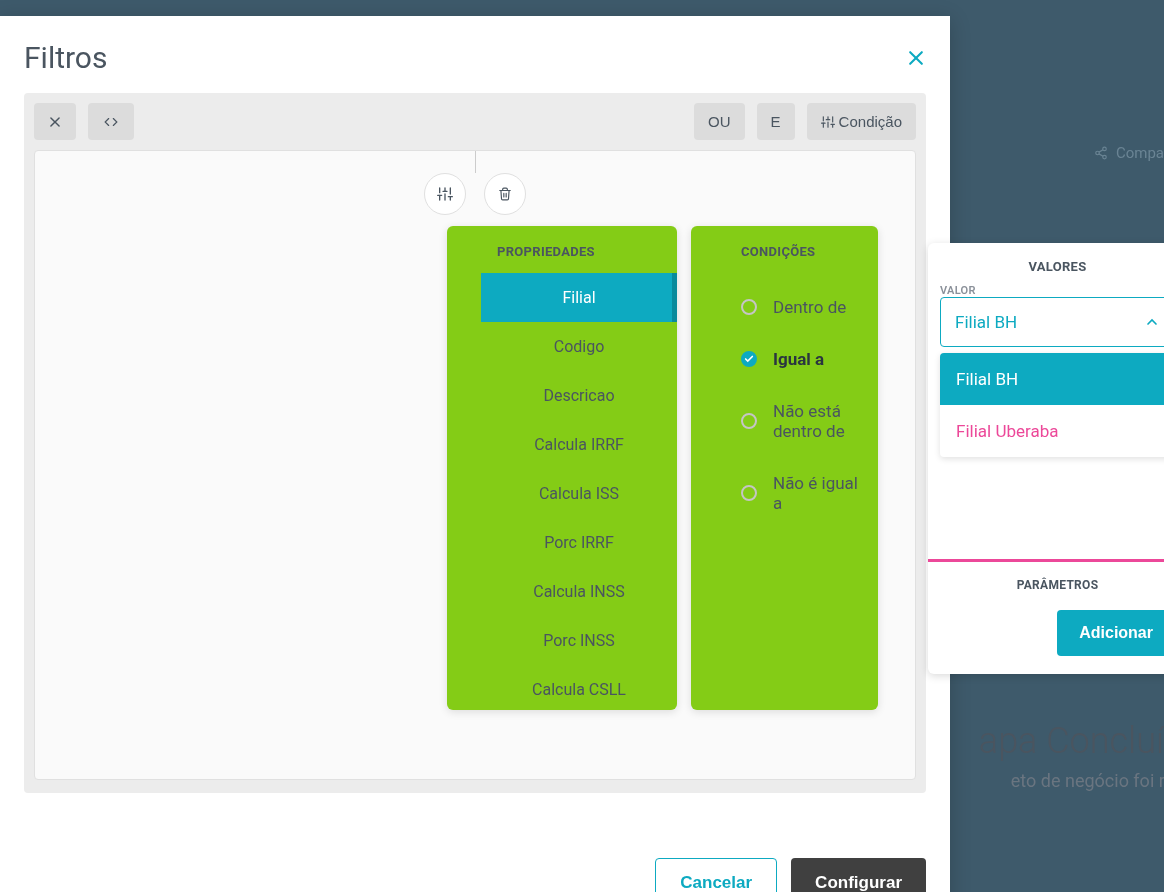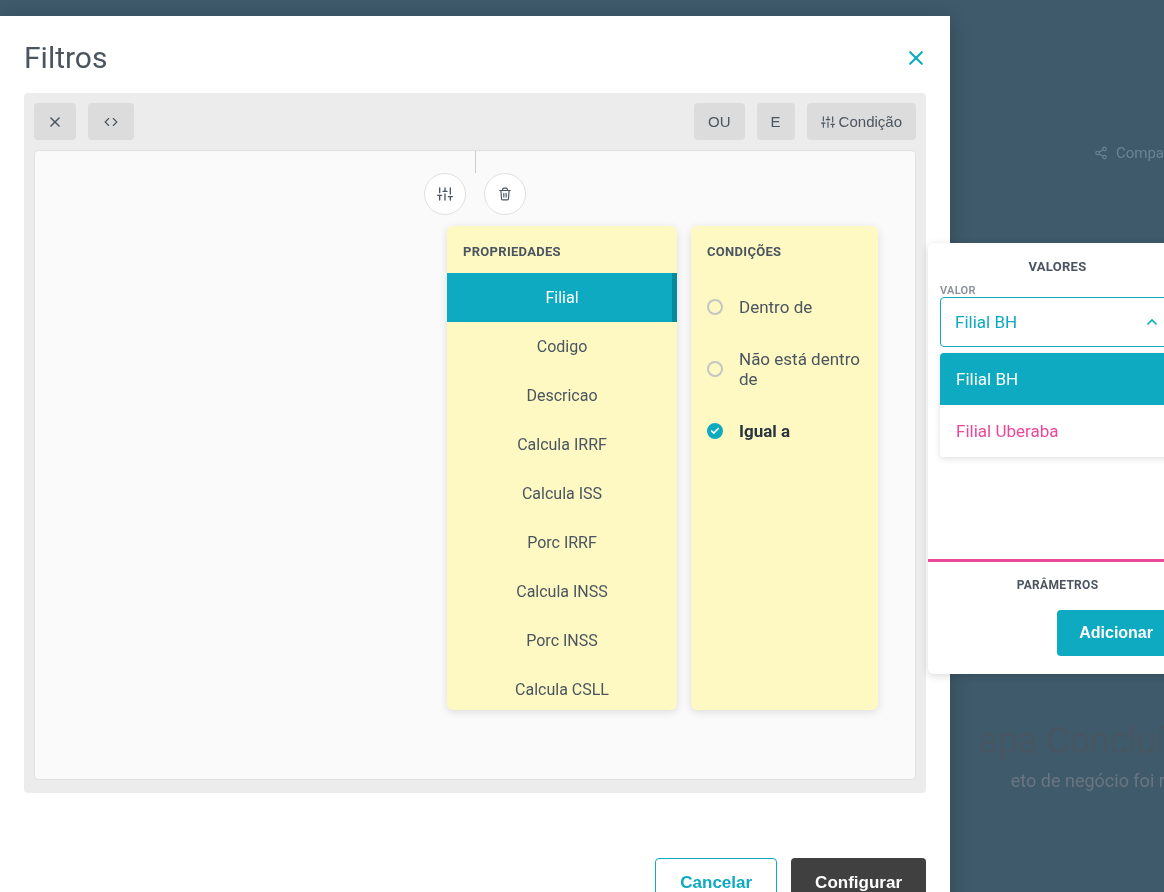--- a/index.html
+++ b/index.html
@@ -141,24 +141,25 @@
       color: #4a5560;
     }
     .panels-row {
       position: absolute;
       top: 75px;
       left: 412px;
       display: flex;
       gap: 14px;
     }
     .panel {
-      background: #fef9c3;
+      background: #84cc16;
       border-radius: 6px;
       box-shadow: 0 2px 8px rgba(0,0,0,0.12);
       overflow: hidden;
+      padding-left: 34px;
     }
     .panel-props {
       width: 230px;
       height: 484px;
     }
     .panel-cond {
       width: 187px;
       height: 484px;
     }
     .panel-title {
@@ -442,31 +443,35 @@
               </div>
           </div>
 
           <div class="panel panel-cond">
             <div class="panel-title">CONDIÇÕES</div>
             <div class="cond-list" id="cond-list">
                 <div class="cond-item">
                   <div class="radio"></div>
                   <div class="cond-label">Dentro de</div>
                 </div>
-                <div class="cond-item">
-                  <div class="radio"></div>
-                  <div class="cond-label">Não está dentro de</div>
-                </div>
                 <div class="cond-item selected">
                   <div class="radio checked">
                     <svg viewBox="0 0 24 24" fill="none" stroke="#fff" stroke-width="4" stroke-linecap="round">
                       <polyline points="20 6 9 17 4 12"></polyline>
                     </svg>
                   </div>
                   <div class="cond-label">Igual a</div>
+                </div>
+                <div class="cond-item">
+                  <div class="radio"></div>
+                  <div class="cond-label">Não está dentro de</div>
+                </div>
+                <div class="cond-item">
+                  <div class="radio"></div>
+                  <div class="cond-label">Não é igual a</div>
                 </div>
               </div>
           </div>
         </div>
       </div>
     </div>
   </div>
 
   <div class="modal-footer">
     <button class="btn-outline">Cancelar</button>

